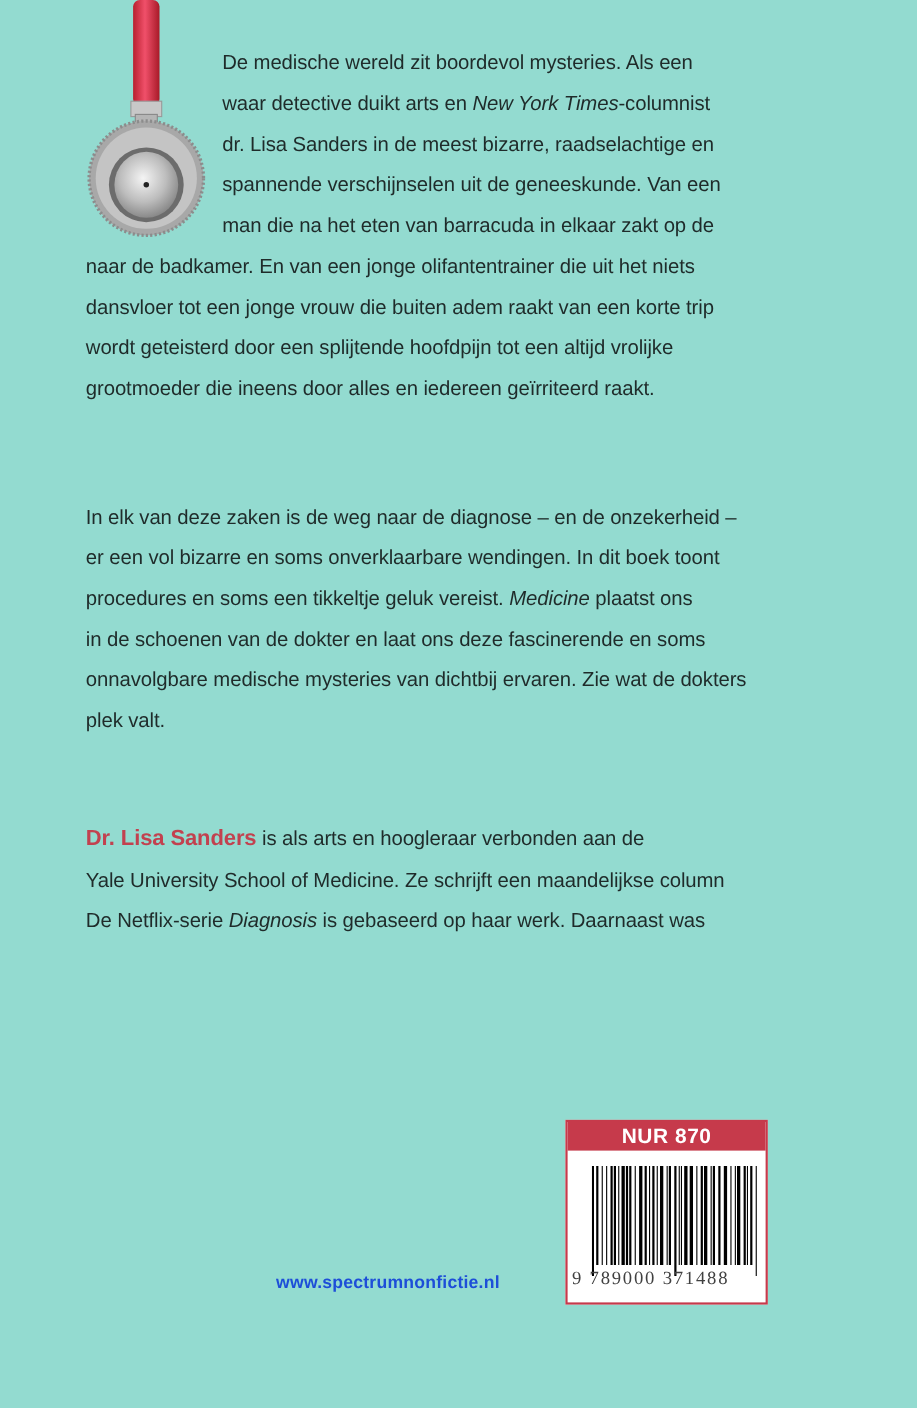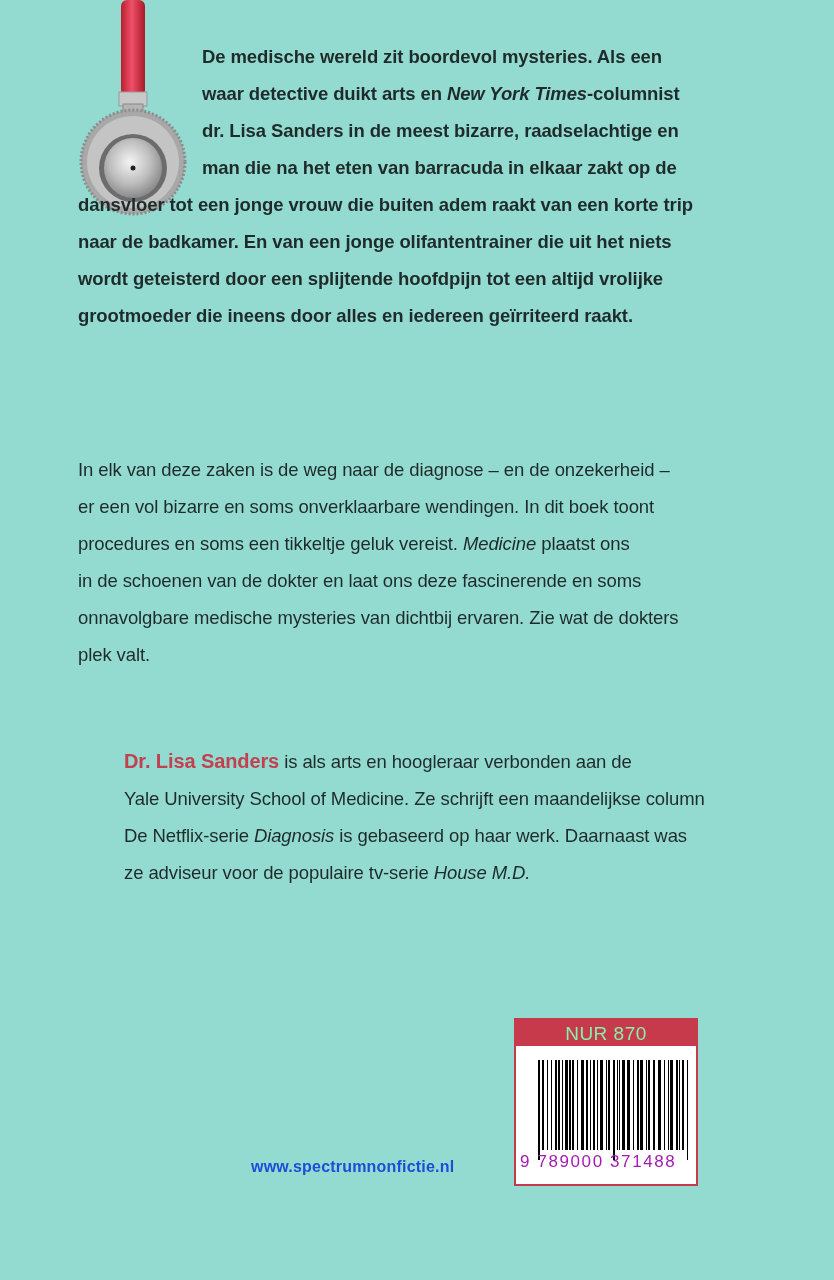--- a/index.html
+++ b/index.html
@@ -17,27 +17,27 @@
   }
   .line { display:block; white-space:nowrap; }
   .indent { padding-left:124px; }
   em { font-style:italic; }
   .author-name { color:#c2414f; font-weight:bold; font-size:20px; }
   .barcode-box {
     position:absolute; left:514px; top:1018px; width:184px; height:168px;
     background:#ffffff; border:2px solid #c63a4b; box-sizing:border-box;
   }
   .nur {
-    background:#c63a4b; color:#86efac; font-weight:normal; font-size:19px;
+    background:#c63a4b; color:#ffffff; font-weight:bold; font-size:19px;
     text-align:center; height:26px; line-height:27px; letter-spacing:0.5px;
   }
   .bars { position:absolute; left:22px; top:40px; width:156px; height:110px; }
   .isbn {
     position:absolute; left:4px; top:132px; width:176px; font-size:17px;
-    font-family:Liberation Sans, sans-serif; letter-spacing:1.6px; color:#a21caf;
+    font-family:Liberation Serif, serif; letter-spacing:1.6px; color:#404040;
   }
   .url {
     position:absolute; left:251px; top:1158px; color:#1d4ed8;
     font-weight:bold; font-size:16px; letter-spacing:0.2px;
   }
 </style>
 </head>
 <body>
 
 <svg class="steth" viewBox="0 0 120 220">
@@ -56,43 +56,43 @@
   <rect x="51" y="0" width="24" height="96" rx="6" fill="url(#tube)"></rect>
   <rect x="49" y="92" width="28" height="14" fill="#c8c8c8" stroke="#999"></rect>
   <rect x="53" y="104" width="20" height="26" fill="#b5b5b5" stroke="#888"></rect>
   <circle cx="63" cy="162" r="52" fill="#a8a8a8" stroke="#8c8c8c" stroke-width="3" stroke-dasharray="2 2"></circle>
   <circle cx="63" cy="162" r="46" fill="#c4c4c4"></circle>
   <circle cx="63" cy="168" r="34" fill="#6c6c6c"></circle>
   <ellipse cx="63" cy="168" rx="29" ry="30" fill="url(#disc)"></ellipse>
   <circle cx="63" cy="168" r="2.5" fill="#222"></circle>
 </svg>
 
-<div class="para" style="top:38px;font-weight:bold;" id="p1">
+<div class="para" style="top:38px;" id="p1">
     <span class="line indent"><span>De medische wereld zit boordevol mysteries. Als een</span></span>
     <span class="line indent"><span>waar detective duikt arts en </span><em>New York Times</em><span>-columnist</span></span>
     <span class="line indent"><span>dr. Lisa Sanders in de meest bizarre, raadselachtige en</span></span>
+    <span class="line indent"><span>spannende verschijnselen uit de geneeskunde. Van een</span></span>
     <span class="line indent"><span>man die na het eten van barracuda in elkaar zakt op de</span></span>
+    <span class="line"><span>naar de badkamer. En van een jonge olifantentrainer die uit het niets</span></span>
     <span class="line"><span>dansvloer tot een jonge vrouw die buiten adem raakt van een korte trip</span></span>
-    <span class="line"><span>naar de badkamer. En van een jonge olifantentrainer die uit het niets</span></span>
     <span class="line"><span>wordt geteisterd door een splijtende hoofdpijn tot een altijd vrolijke</span></span>
     <span class="line"><span>grootmoeder die ineens door alles en iedereen geïrriteerd raakt.</span></span>
   </div>
 <div class="para" style="top:451px;" id="p2">
     <span class="line"><span>In elk van deze zaken is de weg naar de diagnose – en de onzekerheid –</span></span>
     <span class="line"><span>er een vol bizarre en soms onverklaarbare wendingen. In dit boek toont</span></span>
     <span class="line"><span>procedures en soms een tikkeltje geluk vereist. </span><em>Medicine</em><span> plaatst ons</span></span>
     <span class="line"><span>in de schoenen van de dokter en laat ons deze fascinerende en soms</span></span>
     <span class="line"><span>onnavolgbare medische mysteries van dichtbij ervaren. Zie wat de dokters</span></span>
     <span class="line"><span>plek valt.</span></span>
   </div>
-<div class="para" style="top:743px;margin-left:46px;" id="p3">
+<div class="para" style="top:743px;" id="p3">
   <span class="line"><span class="author-name">Dr. Lisa Sanders</span><span id="a0"><span> is als arts en hoogleraar verbonden aan de</span></span></span>
 <span class="line"><span>Yale University School of Medicine. Ze schrijft een maandelijkse column</span></span>
     <span class="line"><span>De Netflix-serie </span><em>Diagnosis</em><span> is gebaseerd op haar werk. Daarnaast was</span></span>
-    <span class="line"><span>ze adviseur voor de populaire tv-serie </span><em>House M.D.</em></span>
   </div>
 
 <div class="barcode-box">
   <div class="nur">NUR 870</div>
   <svg class="bars" id="bars">
       <rect x="0" y="0" width="2" height="100" fill="#000"></rect>
       <rect x="4" y="0" width="2" height="90" fill="#000"></rect>
       <rect x="9" y="0" width="1" height="90" fill="#000"></rect>
       <rect x="13" y="0" width="1" height="90" fill="#000"></rect>
       <rect x="17" y="0" width="2" height="90" fill="#000"></rect>

